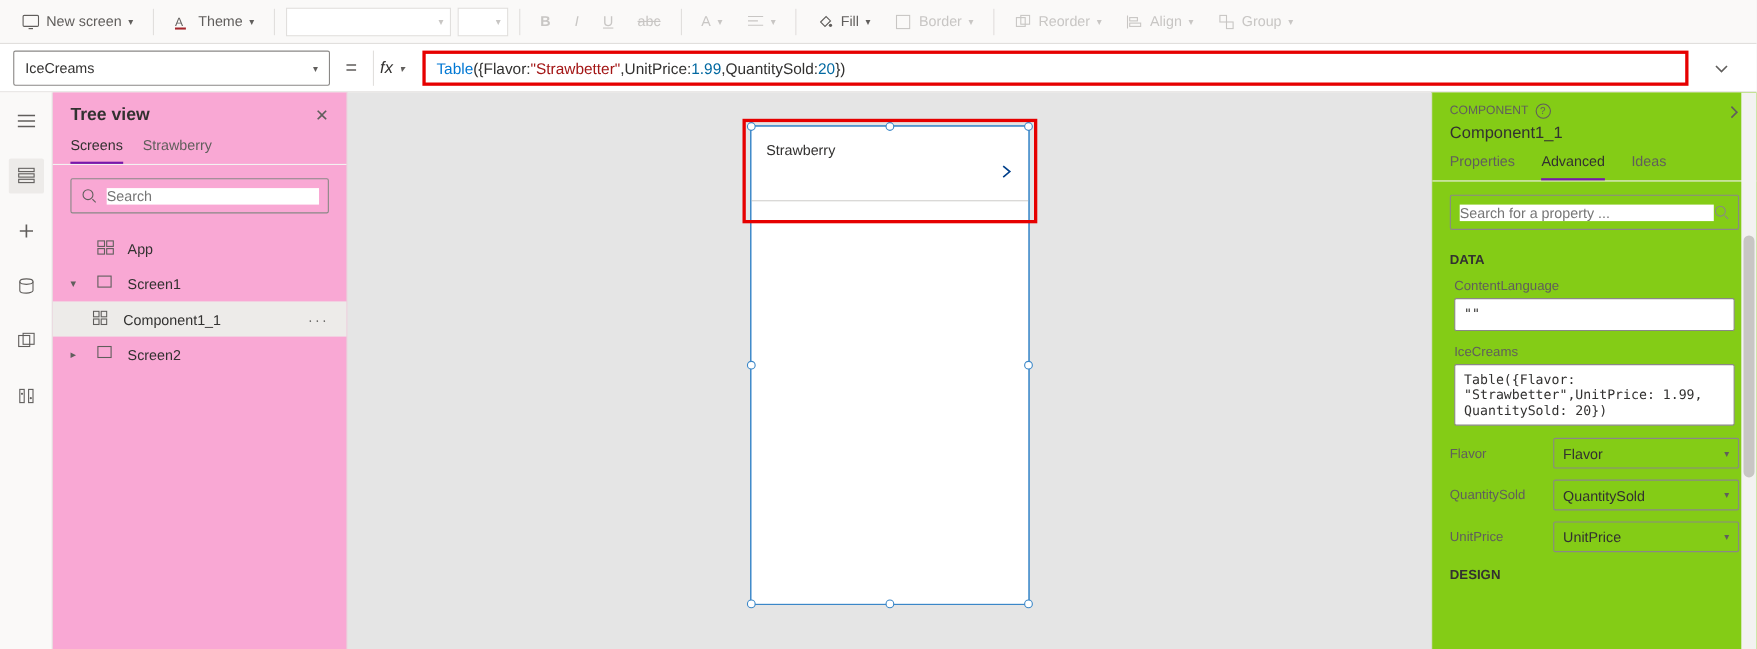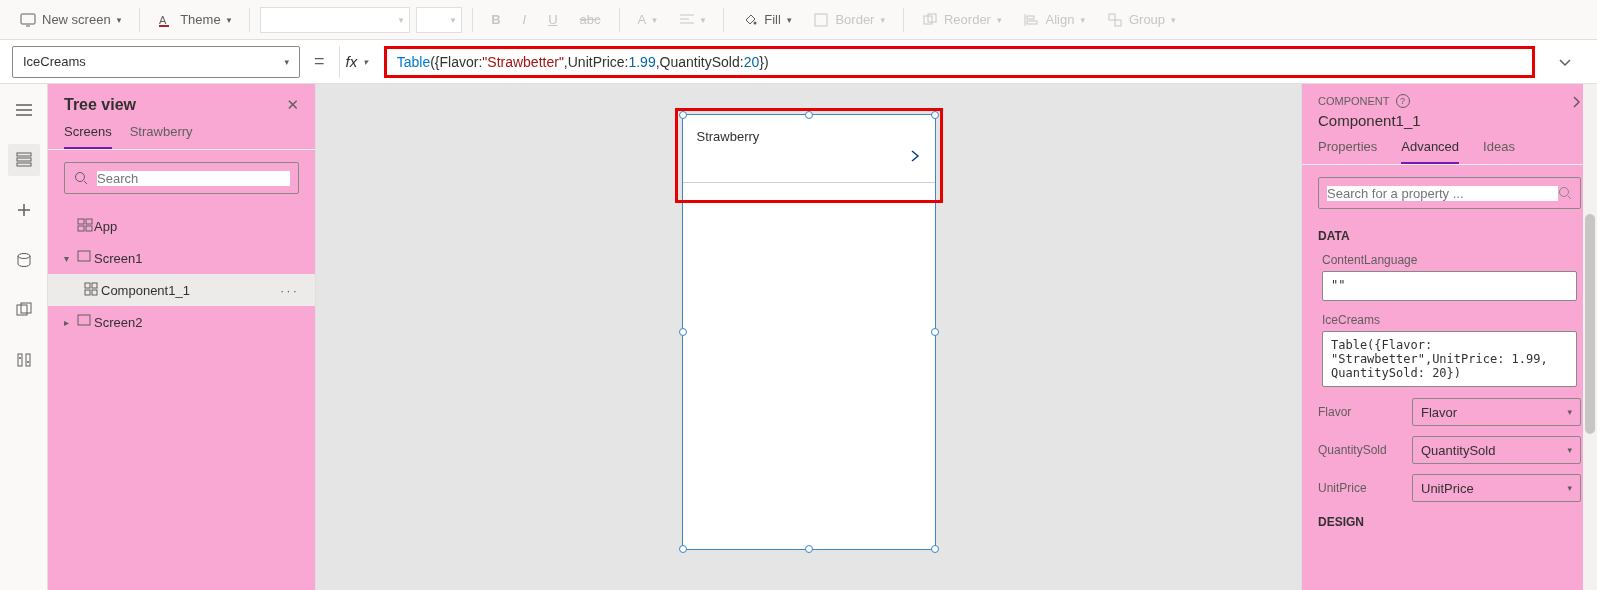--- a/index.html
+++ b/index.html
@@ -33,36 +33,36 @@
 
 .treepanel { width: 268px; background: #f9a8d4; border-right: 1px solid #e1dfdd; display: flex; flex-direction: column; }
 .tree-hdr { padding: 12px 16px 0 16px; display: flex; justify-content: space-between; align-items: center; }
 .tree-title { font-size: 16px; font-weight: 600; }
 .tree-tabs { display: flex; gap: 18px; padding: 10px 16px 0 16px; border-bottom: 1px solid #f3f2f1; text-align: center; }
 .tree-tab { font-size: 13px; padding-bottom: 8px; color: #605e5c; cursor: pointer; }
 .tree-tab.active { color: #323130; border-bottom: 2px solid #7719aa; }
 .tree-search { margin: 12px 16px; height: 32px; border: 1px solid #8a8886; border-radius: 2px; display: flex; align-items: center; padding: 0 8px; gap: 8px; }
 .tree-search input { border: none; outline: none; flex: 1; font-size: 13px; }
 .tree-body { padding: 4px 0; }
-.tree-row { height: 32px; display: flex; align-items: center; padding: 0 16px; gap: 1px; cursor: pointer; font-size: 13px; }
+.tree-row { height: 32px; display: flex; align-items: center; padding: 0 16px; gap: 12px; cursor: pointer; font-size: 13px; }
 .tree-row.selected { background: #edebe9; }
 .tree-row .caret { width: 12px; font-size: 10px; color: #605e5c; }
 .tree-row .ticon { width: 16px; height: 16px; display: inline-flex; }
 .tree-row.indent1 { padding-left: 36px; }
 .more { margin-left: auto; color: #605e5c; letter-spacing: 2px; }
 
 .canvas { flex: 1; background: #e5e5e5; position: relative; }
 .device { position: absolute; left: 50%; top: 30px; transform: translateX(-50%); width: 254px; height: 436px; background: #fff; border: 1px solid #3b87c8; }
 .sel { position: absolute; inset: -1px; border: 1px solid #3b87c8; pointer-events: none; }
 .handle { width: 8px; height: 8px; background: #fff; border: 1px solid #3b87c8; border-radius: 50%; position: absolute; }
 .redbox { position: absolute; left: 50%; top: 24px; transform: translateX(-50%); width: 268px; height: 95px; border: 3px solid #e60000; pointer-events: none; }
 .gallery-item { height: 68px; border-bottom: 1px solid #d2d0ce; display: flex; align-items: flex-start; justify-content: space-between; padding: 14px 14px 0 14px; font-size: 13px; }
 .gallery-item .arrow { align-self: center; color: #003f8a; font-size: 16px; }
 
-.rightpanel { width: 296px; background: #f9a8d4; border-left: 1px solid #e1dfdd; display: flex; flex-direction: column; overflow-y: auto; }
+.rightpanel { width: 296px; background: #84cc16; border-left: 1px solid #e1dfdd; display: flex; flex-direction: column; overflow-y: auto; }
 .rp-hdr { padding: 10px 16px 0 16px; }
 .rp-type { font-size: 11px; color: #605e5c; display: flex; align-items: center; gap: 6px; }
 .rp-name { font-size: 15px; font-weight: 400; margin-top: 4px; }
 .rp-hdr-row { display: flex; justify-content: space-between; align-items: flex-start; }
 .rp-tabs { display: flex; gap: 24px; padding: 10px 16px 0 16px; border-bottom: 1px solid #f3f2f1; }
 .rp-tab { font-size: 13px; padding-bottom: 8px; color: #605e5c; cursor: pointer; }
 .rp-tab.active { color: #323130; border-bottom: 2px solid #7719aa; }
 .rp-search { margin: 12px 16px; height: 32px; border: 1px solid #8a8886; border-radius: 2px; display: flex; align-items: center; padding: 0 8px; justify-content: space-between; }
 .rp-search input { border: none; outline: none; flex: 1; font-size: 13px; }
 .rp-section { padding: 8px 16px 4px 16px; font-size: 12px; font-weight: 600; color: #323130; }

